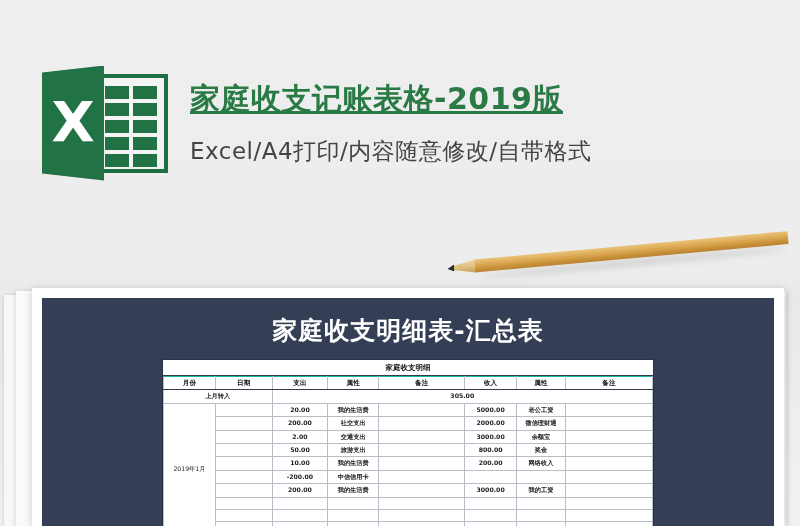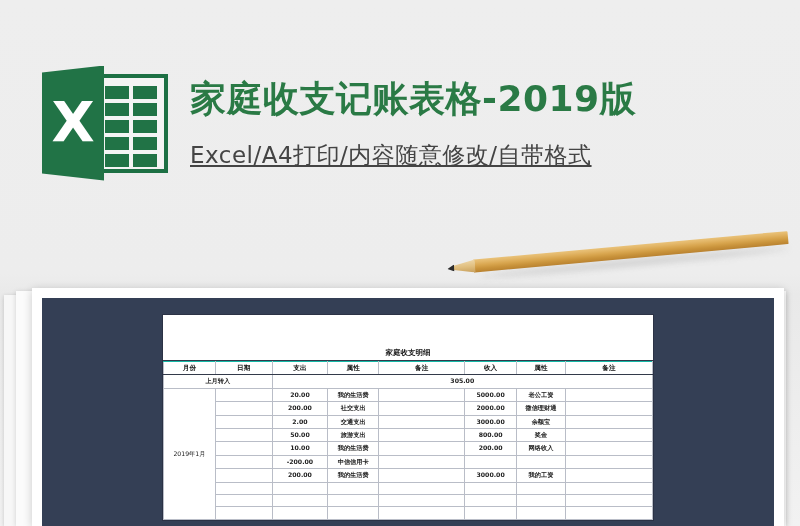--- a/index.html
+++ b/index.html
@@ -78,32 +78,32 @@
 
   .header-text {
     margin-left: 22px;
     display: flex;
     flex-direction: column;
     justify-content: center;
     gap: 16px;
   }
   .main-title {
     color: #2a7a45;
-    font-size: 36px;
+    font-size: 30px;
     font-weight: 700;
     letter-spacing: 0.5px;
     white-space: nowrap;
+    text-decoration: underline;
   }
   .sub-title {
     color: #444444;
     font-size: 23px;
     font-weight: 400;
     letter-spacing: 0.5px;
     white-space: nowrap;
-    text-decoration: underline;
   }
 
   
   .pencil-wrap {
     position: absolute;
     left: 448px; top: 252px;
     width: 348px; height: 46px;
     transform: rotate(-5.2deg);
     transform-origin: left center;
   }
@@ -184,21 +184,20 @@
     padding: 0;
   }
   .sheet-caption {
     font-size: 7.5px;
     font-weight: 700;
     color: #1a1a1a;
     text-align: center;
     padding: 3px 0 2px 0;
     border-bottom: 1px solid #333a4a;
     background: #ffffff;
-    margin-top: 30px;
   }
   table.xls {
     width: 100%;
     border-collapse: collapse;
     table-layout: fixed;
     background: #ffffff;
   }
   table.xls th, table.xls td {
     border: 1px solid #b9bdc7;
     height: 12.4px;
@@ -275,20 +274,21 @@
     <div class="pencil-tip"></div>
     <div class="pencil-lead"></div>
   </div>
 
   <div class="paper-back2"></div>
   <div class="paper-back1"></div>
 
   <div class="doc-card">
     <div class="doc-inner">
 
+      <div class="doc-title">家庭收支明细表-汇总表</div>
 
       <div class="sheet">
         <div class="sheet-caption">家庭收支明细</div>
 
         <table class="xls">
           <colgroup>
             <col class="col-month">
               <col class="col-date">
               <col class="col-exp">
               <col class="col-expa">

